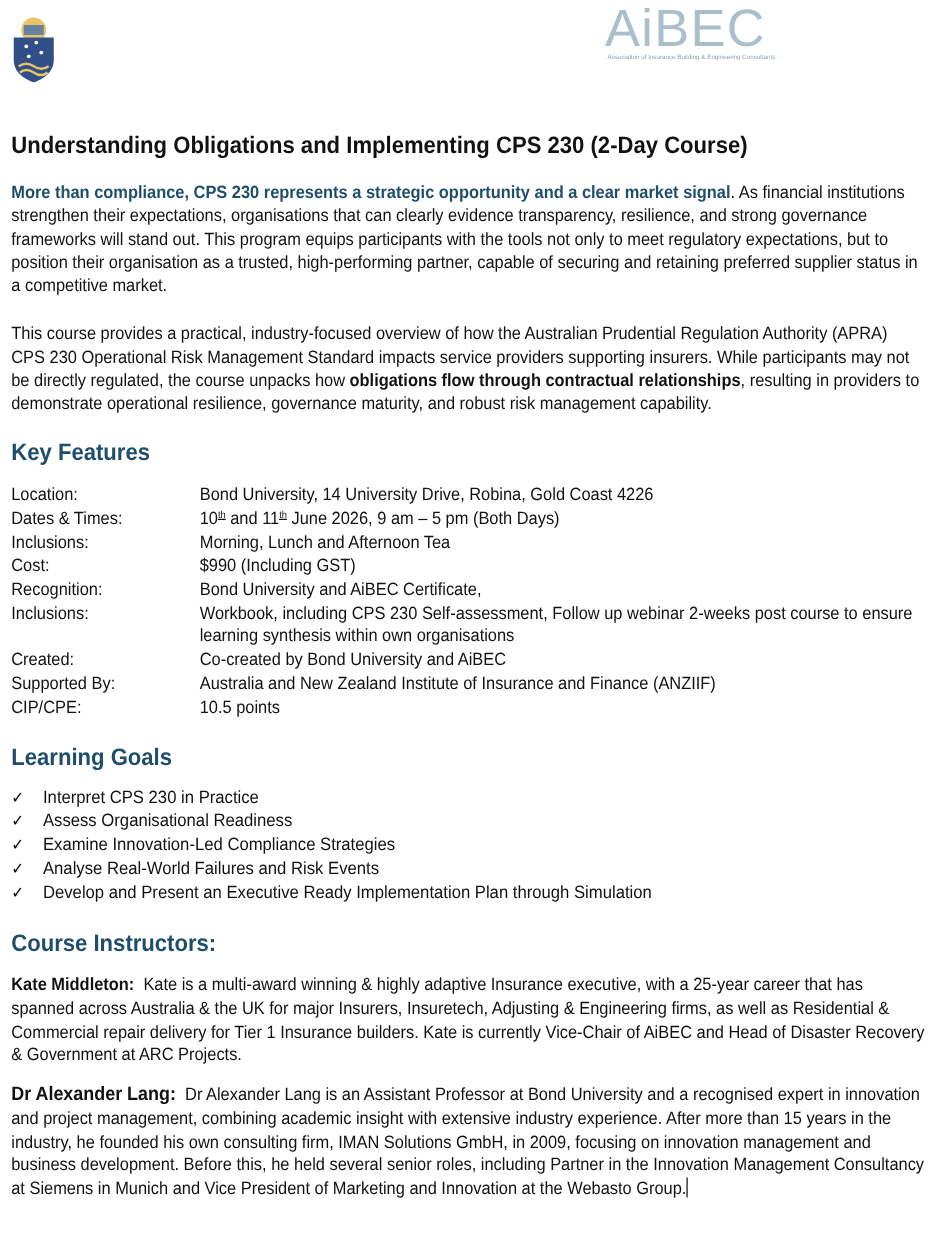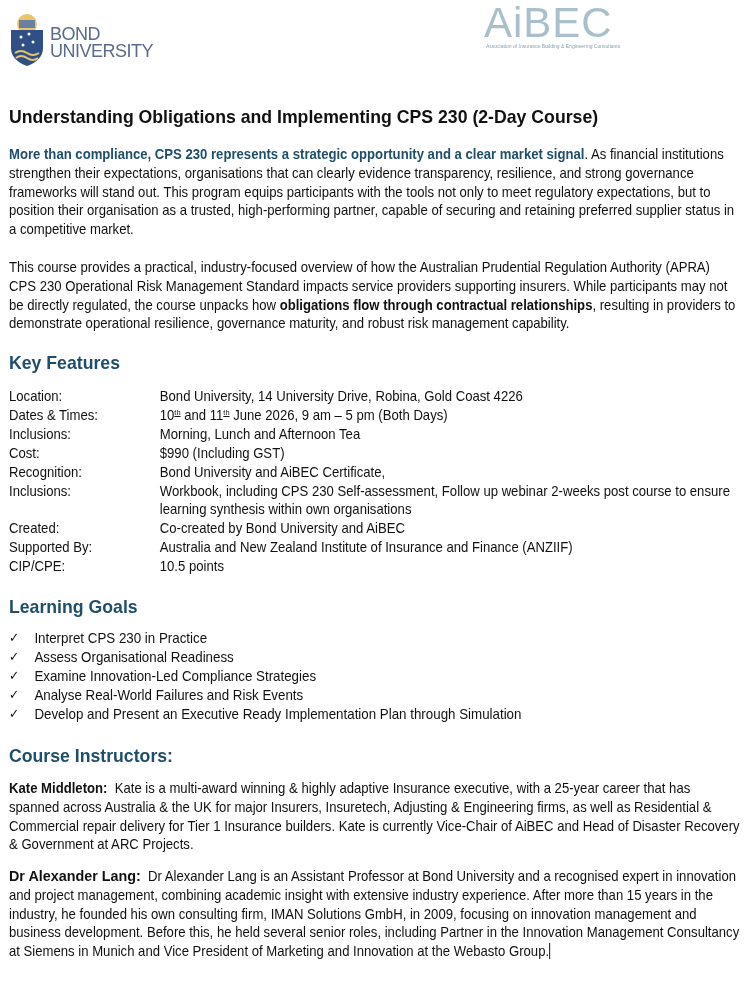--- a/index.html
+++ b/index.html
@@ -52,24 +52,20 @@
     <circle cx="18" cy="12" r="10" fill="#e8c56a"></circle>
     <rect x="10" y="8" width="16" height="8" fill="#6b7fa0"></rect>
     <path d="M2 18 H34 V36 Q34 48 18 54 Q2 48 2 36 Z" fill="#2f4f86"></path>
     <circle cx="12" cy="25" r="1.5" fill="#fff"></circle>
     <circle cx="20" cy="22" r="1.5" fill="#fff"></circle>
     <circle cx="24" cy="30" r="1.5" fill="#fff"></circle>
     <circle cx="14" cy="33" r="1.5" fill="#fff"></circle>
     <path d="M6 41 Q12 37 18 41 T30 41" stroke="#e8c56a" stroke-width="2" fill="none"></path>
     <path d="M7 46 Q12 42 18 46 T29 46" stroke="#e8c56a" stroke-width="2" fill="none"></path>
   </svg>
-  <div class="bond-text">
-    <div>BOND</div>
-    <div>UNIVERSITY</div>
-  </div>
 </div>
 
 <div class="logo-aibec">
   <div class="aibec-text">AiBEC</div>
   <div class="aibec-sub">Association of Insurance Building &amp; Engineering Consultants</div>
 </div>
 
 <div class="title">Understanding Obligations and Implementing CPS 230 (2-Day Course)</div>
 
 <div class="para p1">

